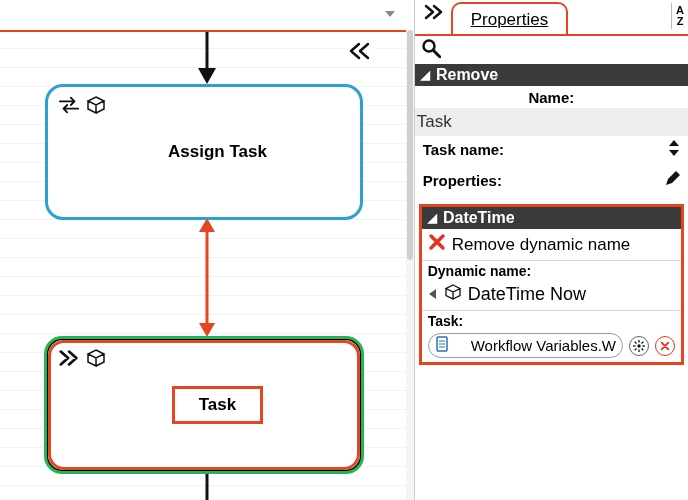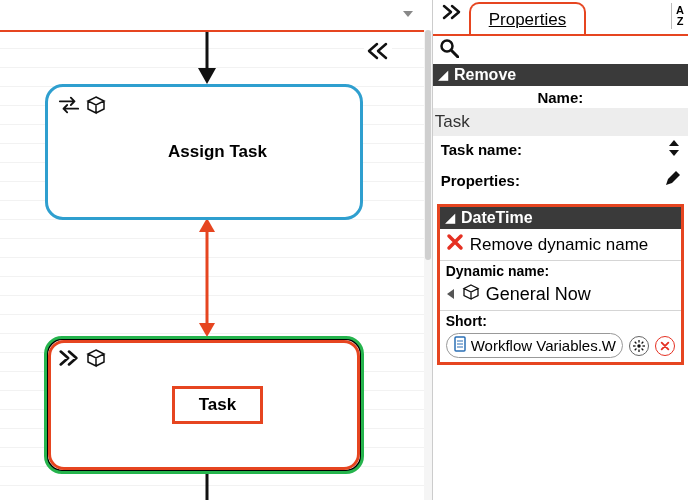--- a/index.html
+++ b/index.html
@@ -54,21 +54,21 @@
 .section-header .tri { font-size: 12px; }
 .field { padding: 3px 8px 2px 8px; font-size: 15px; font-weight: 600; display: flex; flex-direction: column; gap: 2px; text-align: center; }
 .field-row { display: flex; align-items: center; justify-content: space-between; }
 .field-value { background: #ededed; margin: 0 -8px; padding: 4px 10px; font-weight: 400; font-size: 17px; color: #333; }
 .edit-ic { margin-left: auto; }
 .workflow-section { border: 3px solid #e64520; margin: 6px 4px 0 4px; }
 .wf-row { display: flex; align-items: center; gap: 6px; padding: 4px 6px; font-size: 17px; border-bottom: 1px solid #d5d5d5; }
 .wf-row.no-border { border-bottom: none; }
 .wf-label { font-weight: 600; font-size: 14px; padding: 2px 6px 0 6px; }
 .pill {
-  border: 1px solid #999; border-radius: 14px; padding: 2px 6px; display: flex; align-items: center; gap: 4px;
+  border: 1px solid #999; border-radius: 14px; padding: 2px 6px; display: flex; align-items: center; gap: 22px;
   font-size: 15px; flex: 1; min-width: 0; white-space: nowrap; overflow: hidden;
 }
 .pill .txt { overflow: hidden; text-overflow: ellipsis; }
 .round-btn { width: 20px; height: 20px; border-radius: 50%; border: 1.5px solid #666; display: inline-flex; align-items: center; justify-content: center; background: #fff; }
 .round-btn.red { border-color: #e53022; }
 .spacer { height: 6px; }
 </style>
 </head>
 <body>
 
@@ -222,24 +222,24 @@
           <span>
             <svg viewBox="0 0 10 12" width="10" height="12">
                 <polygon points="8,1 8,11 1,6" fill="#555"></polygon>
               </svg>
           </span>
           <span>
             <svg viewBox="0 0 18 18" width="18" height="18">
                 <path d="M9 2 L16 5.5 L9 9 L2 5.5 Z M2 5.5 V12.5 L9 16 V9 M16 5.5 V12.5 L9 16" stroke="#111" stroke-width="1.3" fill="none"></path>
               </svg>
           </span>
-          <span style="font-size:18px;">General Now</span>
-        </div>
-
-        <div class="wf-label">Short:</div>
+          <span style="font-size:18px;">DateTime Now</span>
+        </div>
+
+        <div class="wf-label">Task:</div>
         <div class="wf-row no-border">
           <div class="pill">
             <span>
               <svg viewBox="0 0 14 16" width="14" height="16">
                   <rect x="2" y="1" width="10" height="14" rx="1" fill="none" stroke="#2a6fb5" stroke-width="1.5"></rect>
                   <line x1="4" y1="5" x2="10" y2="5" stroke="#2a6fb5" stroke-width="1.2"></line>
                   <line x1="4" y1="8" x2="10" y2="8" stroke="#2a6fb5" stroke-width="1.2"></line>
                   <line x1="4" y1="11" x2="10" y2="11" stroke="#2a6fb5" stroke-width="1.2"></line>
                 </svg>
             </span>

